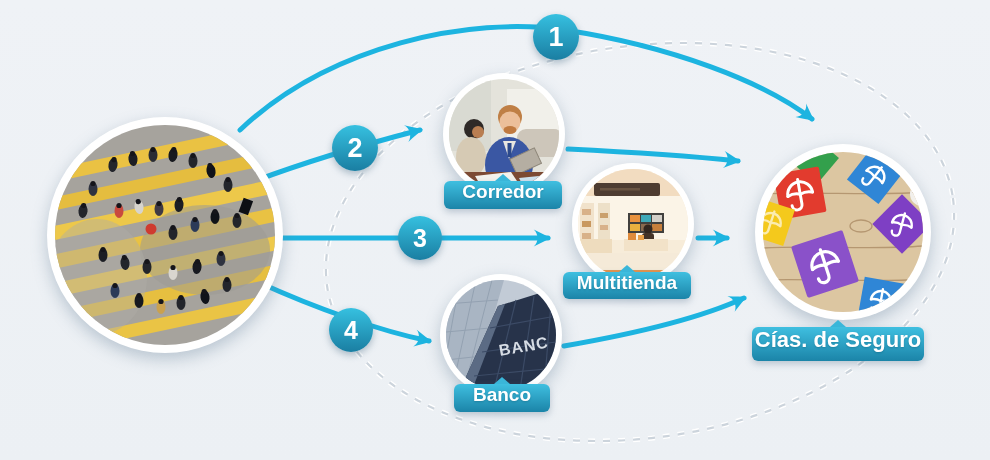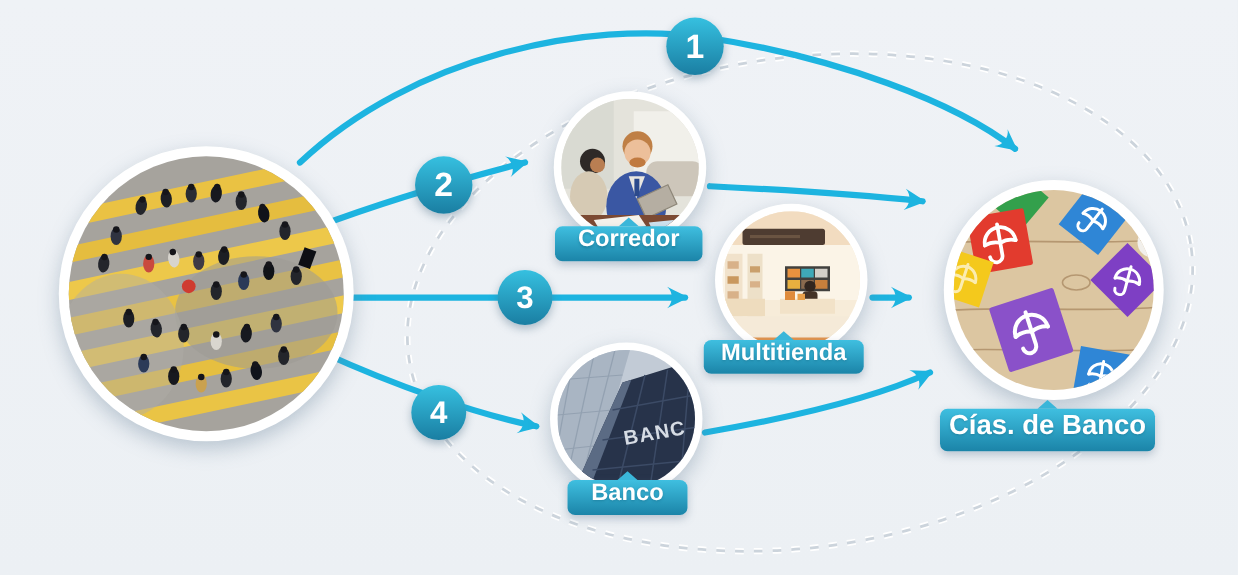--- a/index.html
+++ b/index.html
@@ -288,16 +288,16 @@
   <div class="tag t-banco">
     <span class="notch"></span>
     <span>Banco</span>
   </div>
   <div class="tag t-multitienda">
     <span class="notch"></span>
     <span>Multitienda</span>
   </div>
   <div class="tag t-cias">
     <span class="notch"></span>
-    <span>Cías. de Banco</span>
+    <span>Cías. de Seguro</span>
   </div>
 
 </div>
 
 </body></html>

